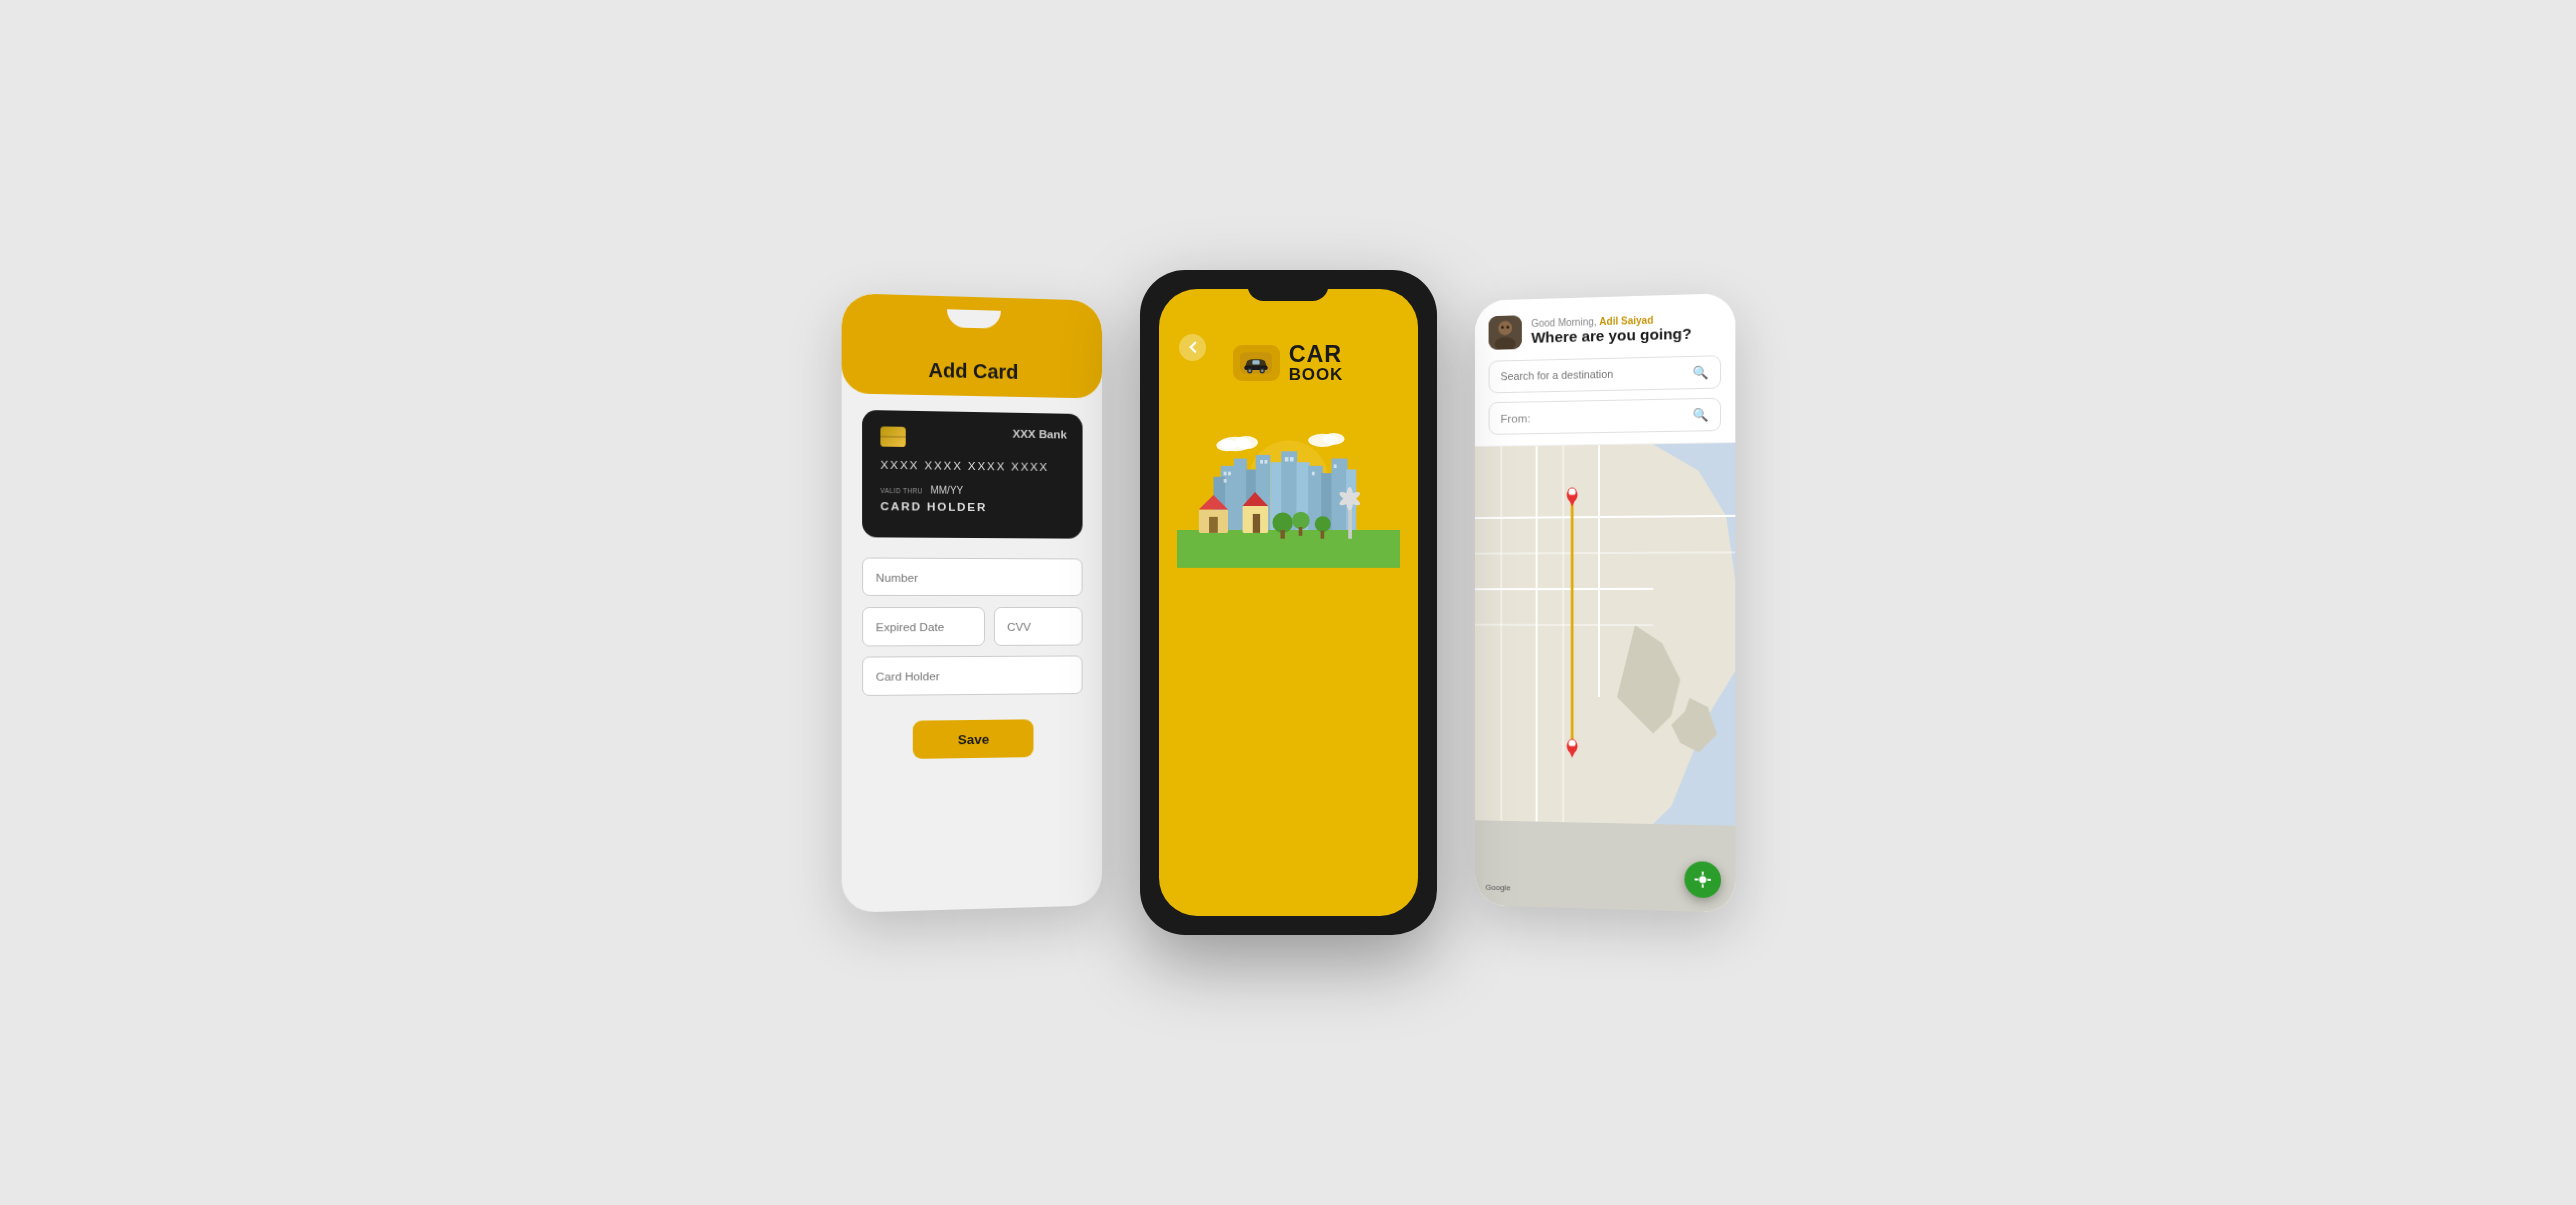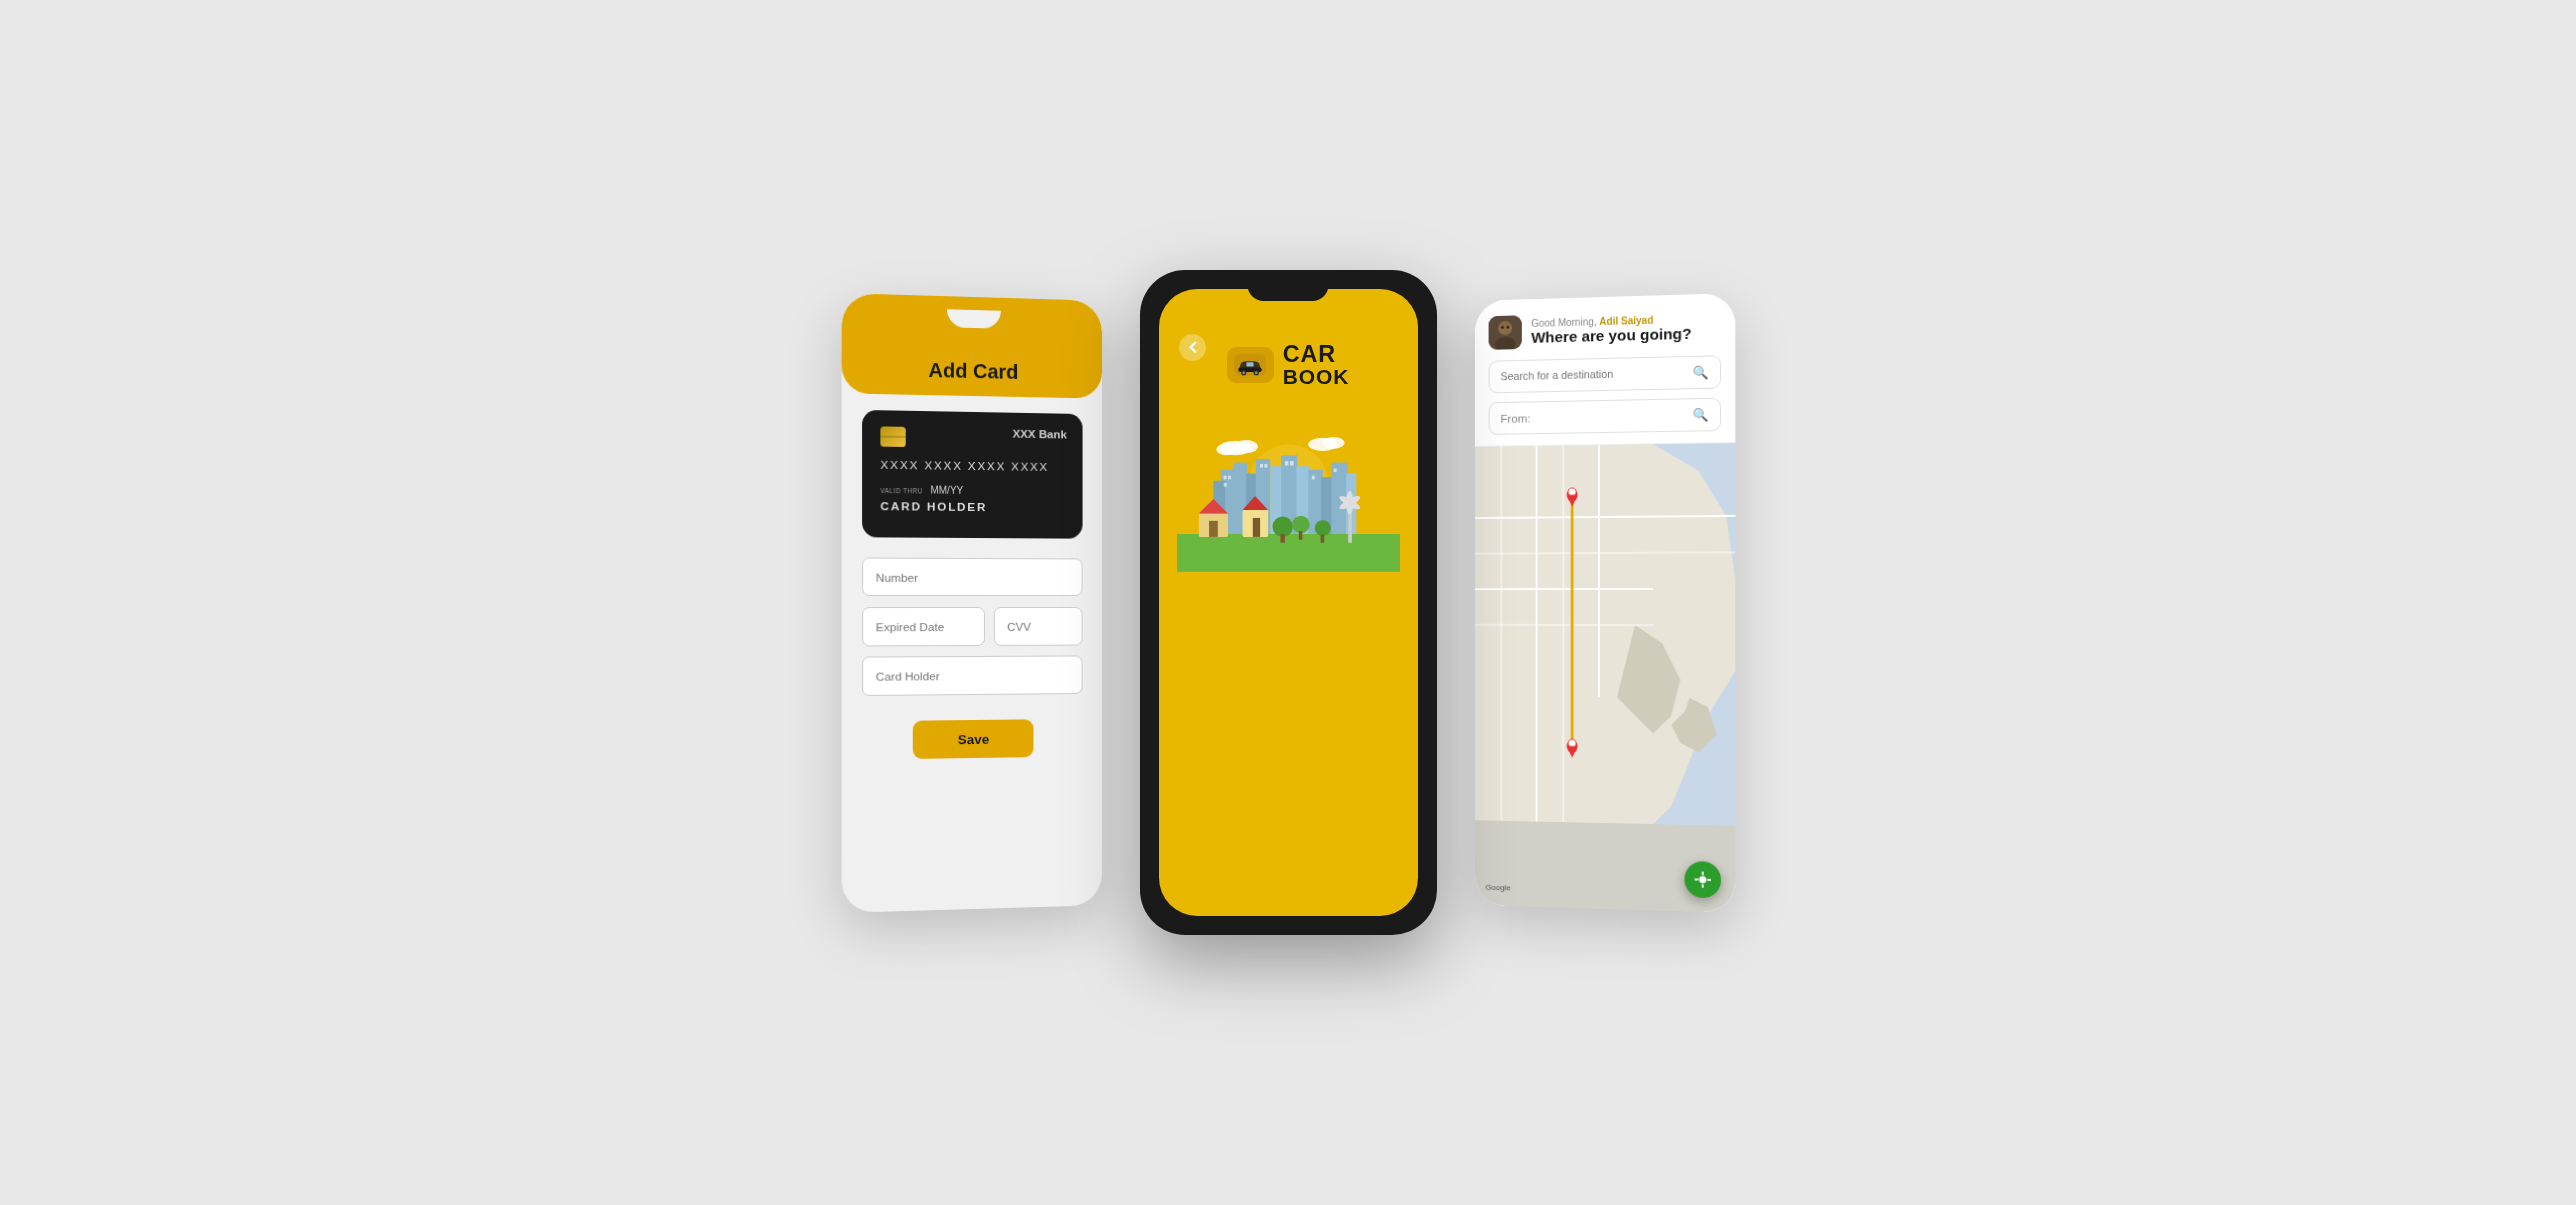--- a/index.html
+++ b/index.html
@@ -436,21 +436,21 @@
               <rect x="5" y="15" width="26" height="5" rx="2" fill="#1a1a1a"></rect>
               <circle cx="11" cy="21" r="3" fill="#333"></circle>
               <circle cx="11" cy="21" r="1.5" fill="#888"></circle>
               <circle cx="25" cy="21" r="3" fill="#333"></circle>
               <circle cx="25" cy="21" r="1.5" fill="#888"></circle>
               <rect x="14" y="9" width="8" height="5" rx="1" fill="#aaddff" opacity="0.8"></rect>
             </svg>
           </div>
           <div style="display:flex;flex-direction:column;line-height:1.0;">
             <span style="font-size:23.4px;font-weight:900;color:#1a1a1a;letter-spacing:0.9px;">CAR</span>
-            <span style="font-size:21px;font-weight:900;color:#1a1a1a;letter-spacing:0.9px;">BOOK</span>
+            <span style="font-size:17px;font-weight:900;color:#1a1a1a;letter-spacing:0.9px;">BOOK</span>
           </div>
         </div>
 
         <div class="city-illustration">
           <svg class="city-svg" viewBox="0 0 306 200" xmlns="http://www.w3.org/2000/svg">
 
             <circle cx="153" cy="80" r="55" fill="#f0c830" opacity="0.5"></circle>
 
             <rect x="60" y="60" width="22" height="100" fill="#8ab4cc"></rect>
             <rect x="50" y="75" width="16" height="85" fill="#7aa4bc"></rect>

